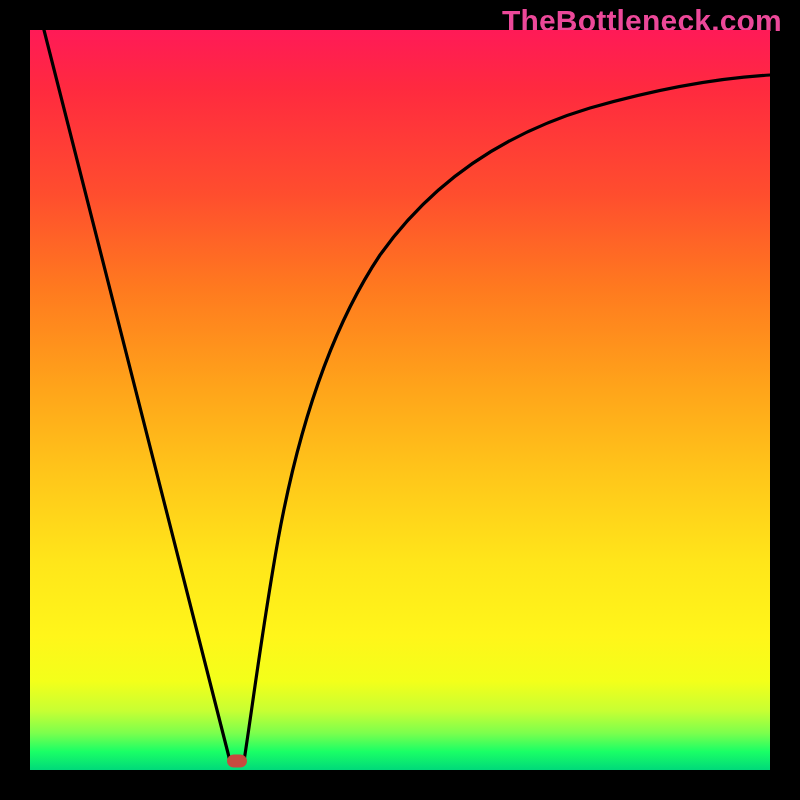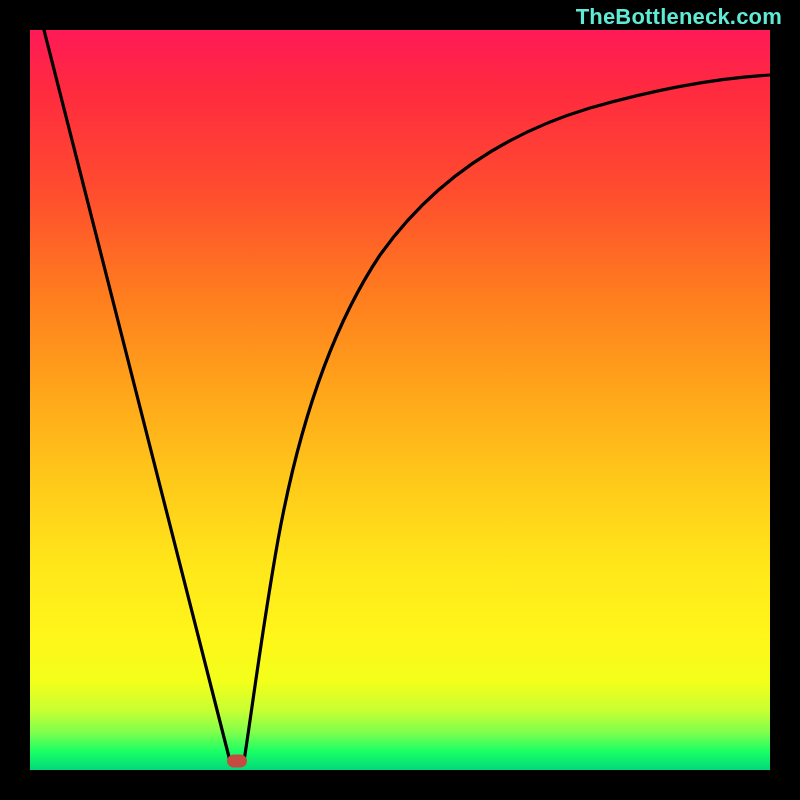--- a/index.html
+++ b/index.html
@@ -2,23 +2,23 @@
 <html><head>
 <meta charset="utf-8">
 <style>
   * { margin: 0; padding: 0; box-sizing: border-box; }
   html, body { width: 800px; height: 800px; overflow: hidden; background: #000; }
   .canvas { position: relative; width: 800px; height: 800px; background: #000; }
   .watermark {
     position: absolute;
     top: 4px; right: 18px;
     font-family: Arial, Helvetica, sans-serif;
-    font-size: 22px;
+    font-size: 30px;
     font-weight: 600;
-    color: #5eead4;
+    color: #ec4899;
     letter-spacing: 0.2px;
   }
   .plot-area {
     position: absolute;
     left: 30px; top: 30px;
     width: 740px; height: 740px;
     
     background: linear-gradient(
       to bottom,
       #ff1a57 0%,

